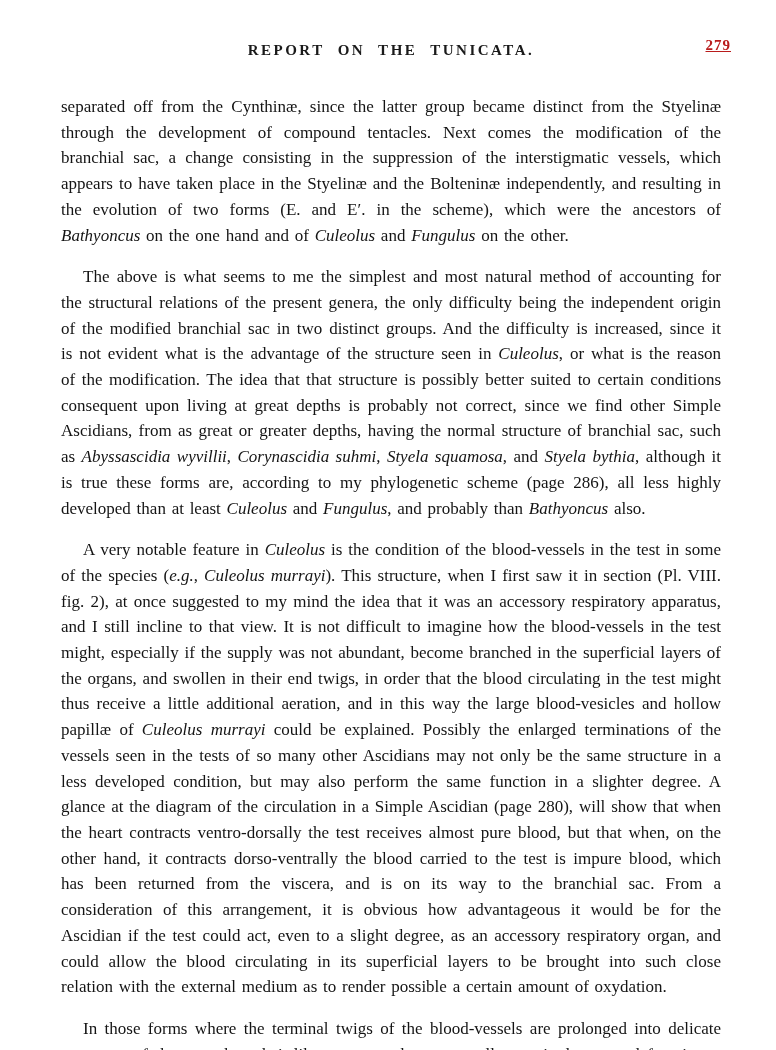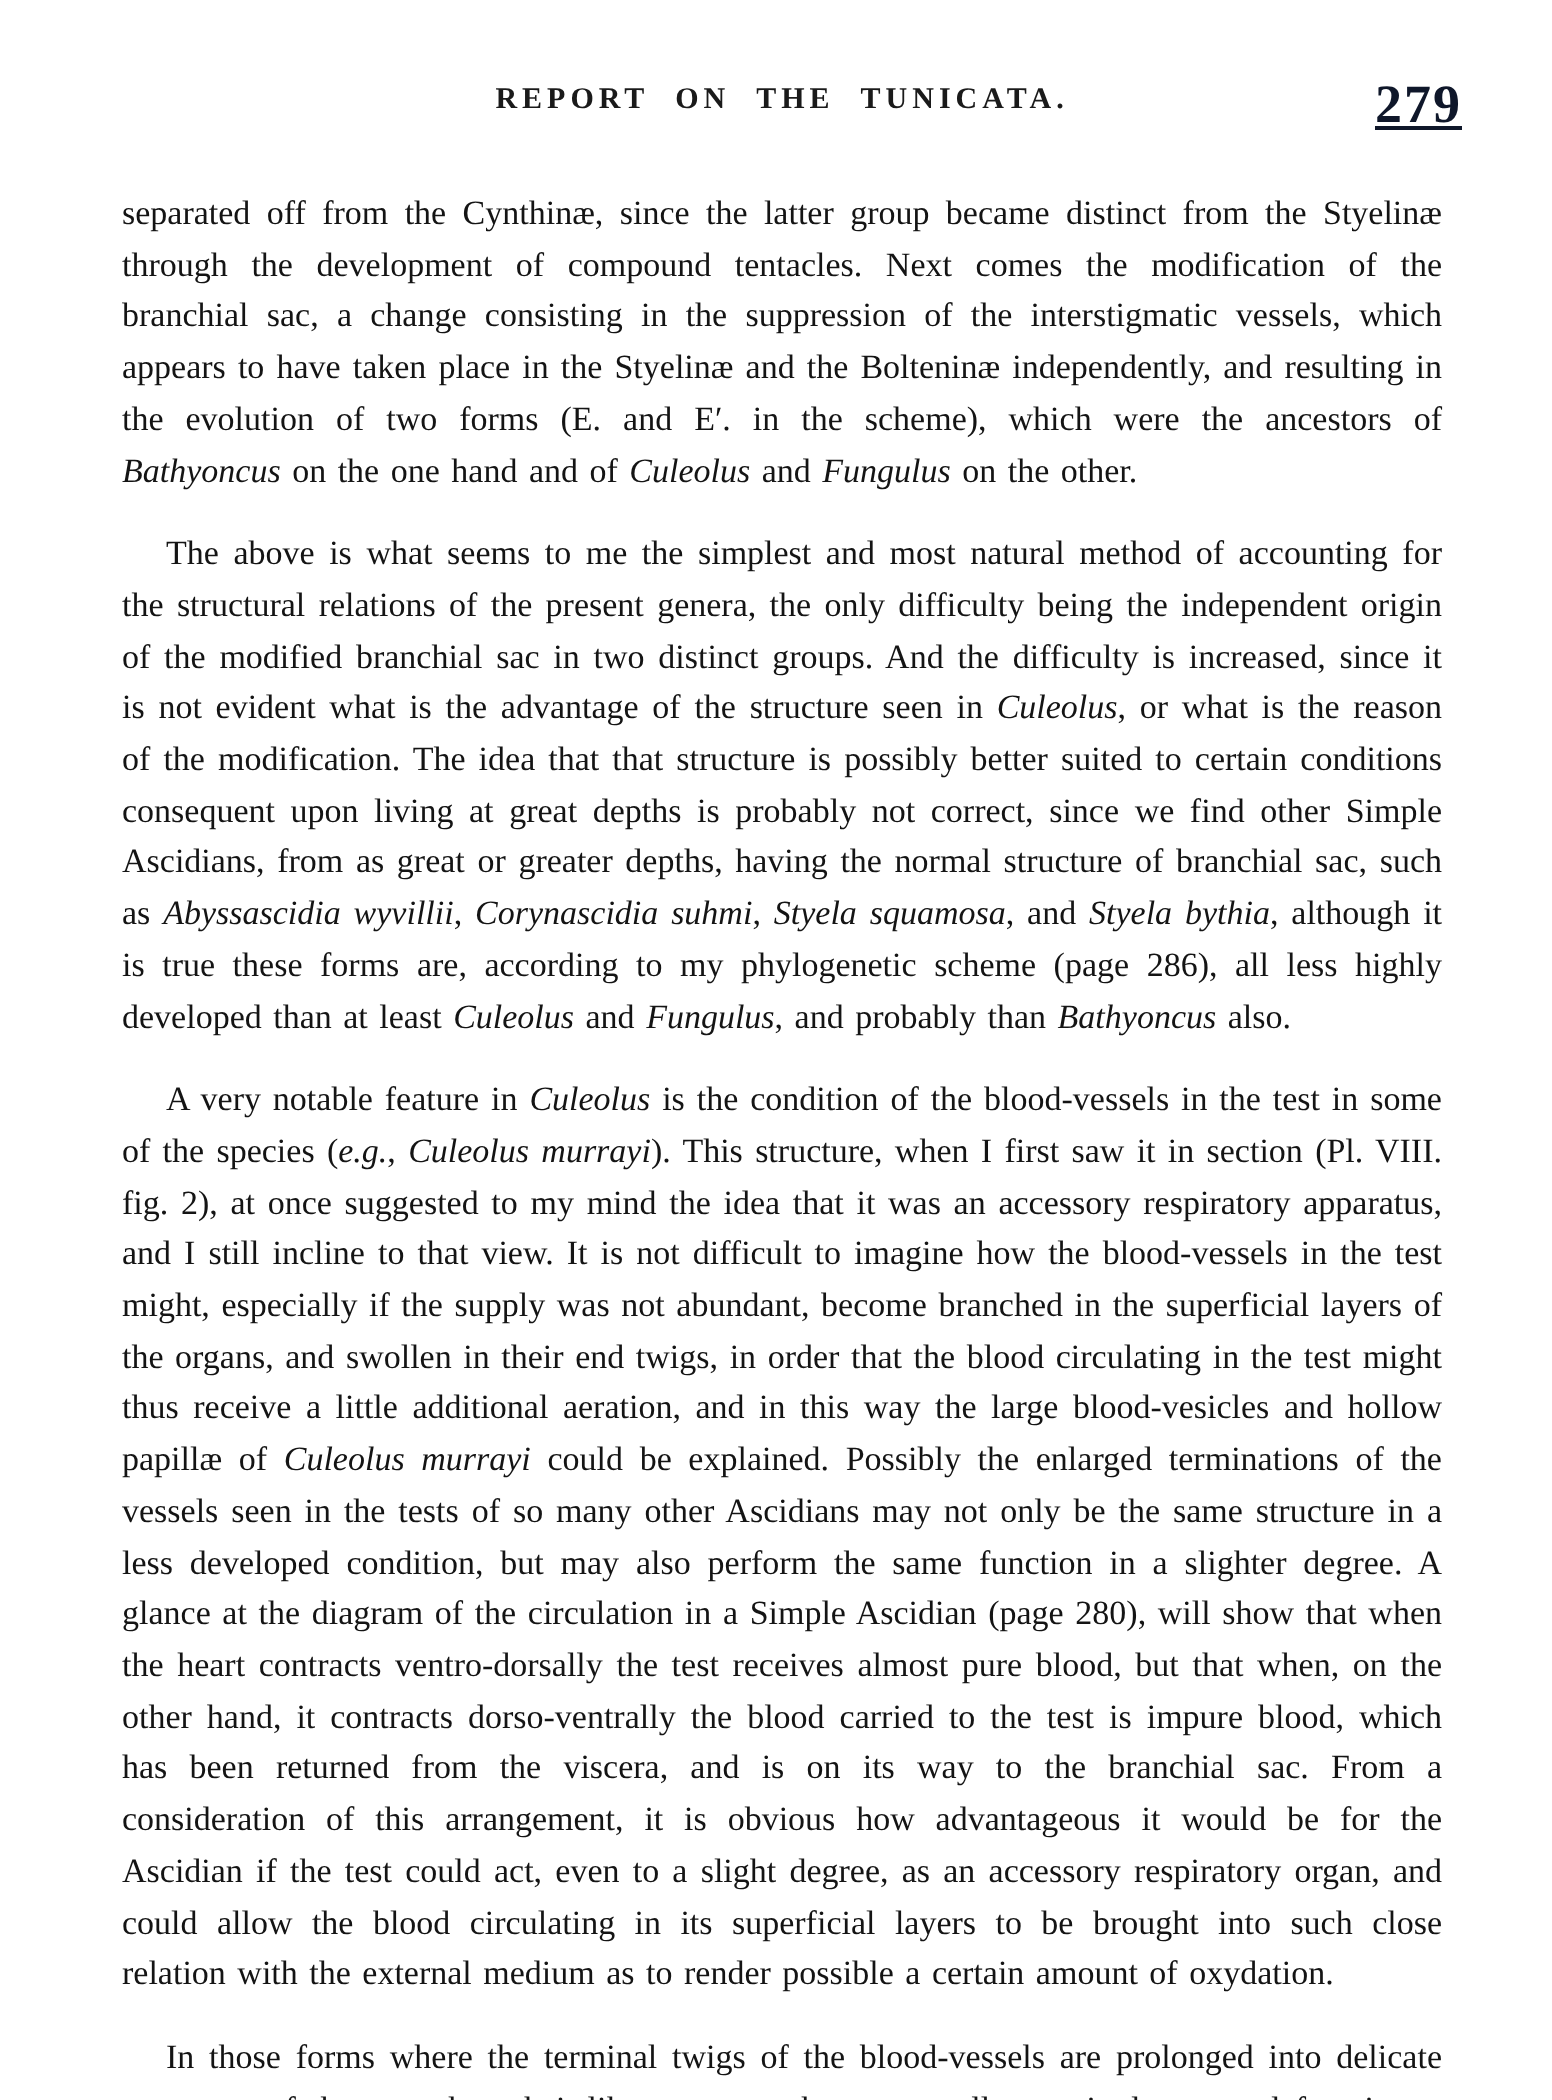--- a/index.html
+++ b/index.html
@@ -34,24 +34,24 @@
     font-size: 15px;
     font-weight: 700;
     letter-spacing: 2.5px;
     word-spacing: 7px;
     color: #1a1a1a;
   }
   .page-number {
     position: absolute;
     right: 6px;
     top: -5px;
-    font-size: 27px;
+    font-size: 15px;
     font-weight: 700;
     letter-spacing: 1px;
-    color: #0f172a;
+    color: #b91c1c;
     text-decoration: underline;
   }
   .body-text p {
     margin: 16px;
     font-size: 17px;
     line-height: 25.7px;
     text-align: justify;
     word-spacing: 1.5px;
     hyphens: none;
   }

